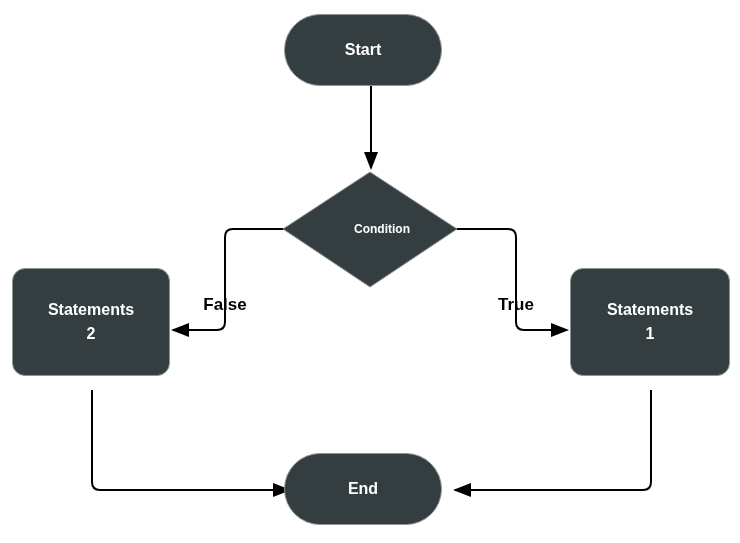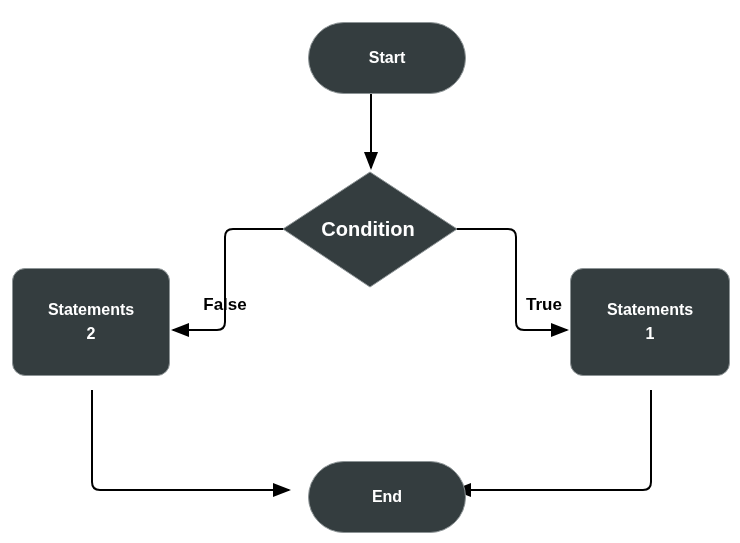--- a/index.html
+++ b/index.html
@@ -45,56 +45,55 @@
     font-weight: bold;
     font-size: 16px;
     line-height: 24px;
     display: flex;
     flex-direction: column;
     align-items: center;
     justify-content: center;
     text-align: center;
   }
   .terminator {
-    left: 308px;
+    left: 284px;
     width: 158px;
     height: 72px;
     border-radius: 36px;
-    margin-top: 8px;
   }
   .node-start { top: 14px; }
   .node-end { top: 453px; justify-content: center; }
   .process {
     top: 268px;
     height: 108px;
     border-radius: 13px;
   }
   .node-statements-2 { left: 12px; width: 158px; }
   .node-statements-1 { left: 570px; width: 160px; }
   .decision-label {
     position: absolute;
-    left: 368px;
+    left: 382px;
     top: 229px;
     transform: translate(-50%, -50%);
     color: var(--node-text);
     font-weight: bold;
-    font-size: 20px;
+    font-size: 12px;
     white-space: nowrap;
   }
   .edge-label {
     position: absolute;
     transform: translate(-50%, -50%);
     color: var(--edge-label-text);
     font-weight: bold;
     font-size: 17px;
     white-space: nowrap;
     margin-top: 23px;
   }
   .edge-label-false { left: 225px; top: 282px; }
-  .edge-label-true  { left: 544px; top: 282px; }
+  .edge-label-true  { left: 516px; top: 282px; }
 </style>
 </head>
 <body>
 
 <div class="canvas">
 
   <svg class="edges-layer" viewBox="0 0 740 543" xmlns="http://www.w3.org/2000/svg">
     <defs>
       <marker id="arrow" markerUnits="userSpaceOnUse" markerWidth="18" markerHeight="14" refX="16" refY="7" orient="auto">
         <path d="M0,0 L18,7 L0,14 Z" fill="#000000"></path>

